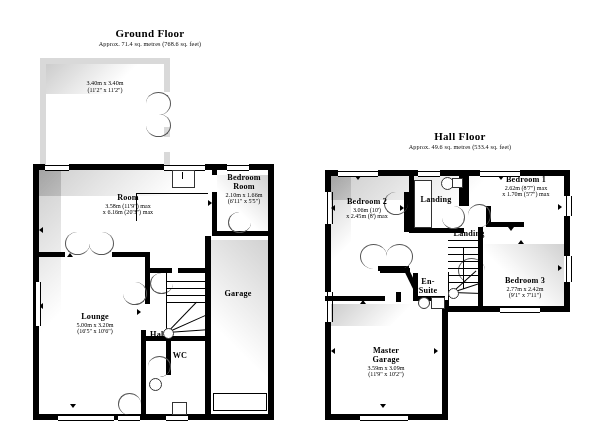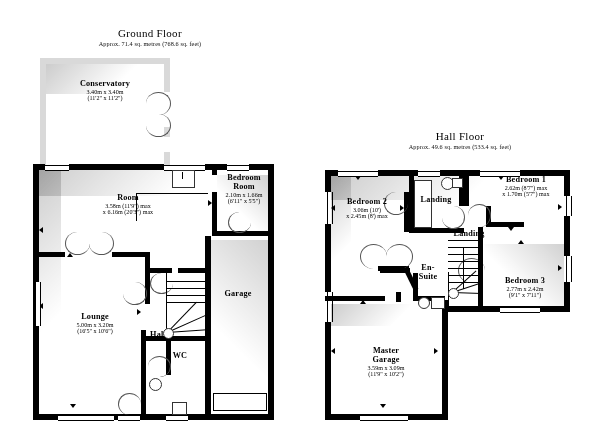--- a/index.html
+++ b/index.html
@@ -4,21 +4,21 @@
 <title>Floor Plan</title>
 <style>
   html,body{margin:0;padding:0;background:#ffffff;}
   body{
     width:601px;height:437px;position:relative;overflow:hidden;
     font-family:"Liberation Serif", serif;
     color:#000000;
   }
   .plan{position:absolute;}
   .ttl{
-    position:absolute;text-align:center;font-weight:normal;
+    position:absolute;text-align:center;font-weight:bold;
     font-family:"Liberation Serif", serif;
     letter-spacing:.3px;
   }
   .sub{
     position:absolute;text-align:center;font-size:6.2px;
     font-family:"Liberation Serif", serif;
     letter-spacing:.1px;color:#111;
   }
   
   .wall{position:absolute;background:#000000;}
@@ -68,21 +68,20 @@
   <div class="wallg" style="left:40px;top:58px;width:6px;height:108px;"></div>
   <div class="wallg" style="left:164px;top:58px;width:6px;height:34px;"></div>
   <div class="wallg" style="left:164px;top:127px;width:6px;height:10px;"></div>
   <div class="wallg" style="left:164px;top:152px;width:6px;height:14px;"></div>
   <div class="shade" style="left:46px;top:64px;width:120px;height:30px;"></div>
 
   <div class="arc arcTR" style="left:146px;top:92px;width:24px;height:22px;"></div>
   <div class="arc arcBR" style="left:146px;top:114px;width:24px;height:22px;"></div>
 
   <div class="lbl" style="left:44px;top:80px;width:122px;">
-    <div class="nm">Conservatory</div>
     <div class="dim">3.40m x 3.40m</div>
     <div class="dim">(11'2" x 11'2")</div>
   </div>
 
   <div class="room" style="left:36px;top:166px;width:238px;height:252px;"></div>
 
   <div class="wall" style="left:33px;top:164px;width:6px;height:256px;"></div>
   <div class="wall" style="left:33px;top:414px;width:241px;height:6px;"></div>
   <div class="wall" style="left:268px;top:164px;width:6px;height:256px;"></div>
 
@@ -272,21 +271,21 @@
   <div class="arc arcTR" style="left:86px;top:244px;width:26px;height:24px;"></div>
   <div class="arc arcTL" style="left:158px;top:258px;width:26px;height:24px;"></div>
 
   <div class="wall" style="left:80px;top:268px;width:30px;height:5px;"></div>
   <div class="wall" style="left:104px;top:270px;width:5px;height:22px;transform:rotate(-26deg);transform-origin:top center;"></div>
   <div class="wall" style="left:113px;top:296px;width:32px;height:5px;"></div>
   <div class="wall" style="left:113px;top:273px;width:5px;height:24px;"></div>
   <div class="fxr" style="left:118px;top:297px;width:10px;height:10px;"></div>
   <div class="fx" style="left:131px;top:297px;width:12px;height:10px;"></div>
 
-  <div class="lbl" style="left:108px;top:264px;width:40px;">
+  <div class="lbl" style="left:108px;top:278px;width:40px;">
     <div class="nm2">En-</div>
     <div class="nm2">Suite</div>
   </div>
 
   <div class="wall" style="left:178px;top:227px;width:5px;height:82px;"></div>
   <div class="arw u" style="left:218px;top:240px;"></div>
   <div class="arw r" style="left:258px;top:265px;"></div>
 
   <div class="lbl" style="left:182px;top:277px;width:86px;text-align:center;">
     <div class="nm">Bedroom 3</div>

